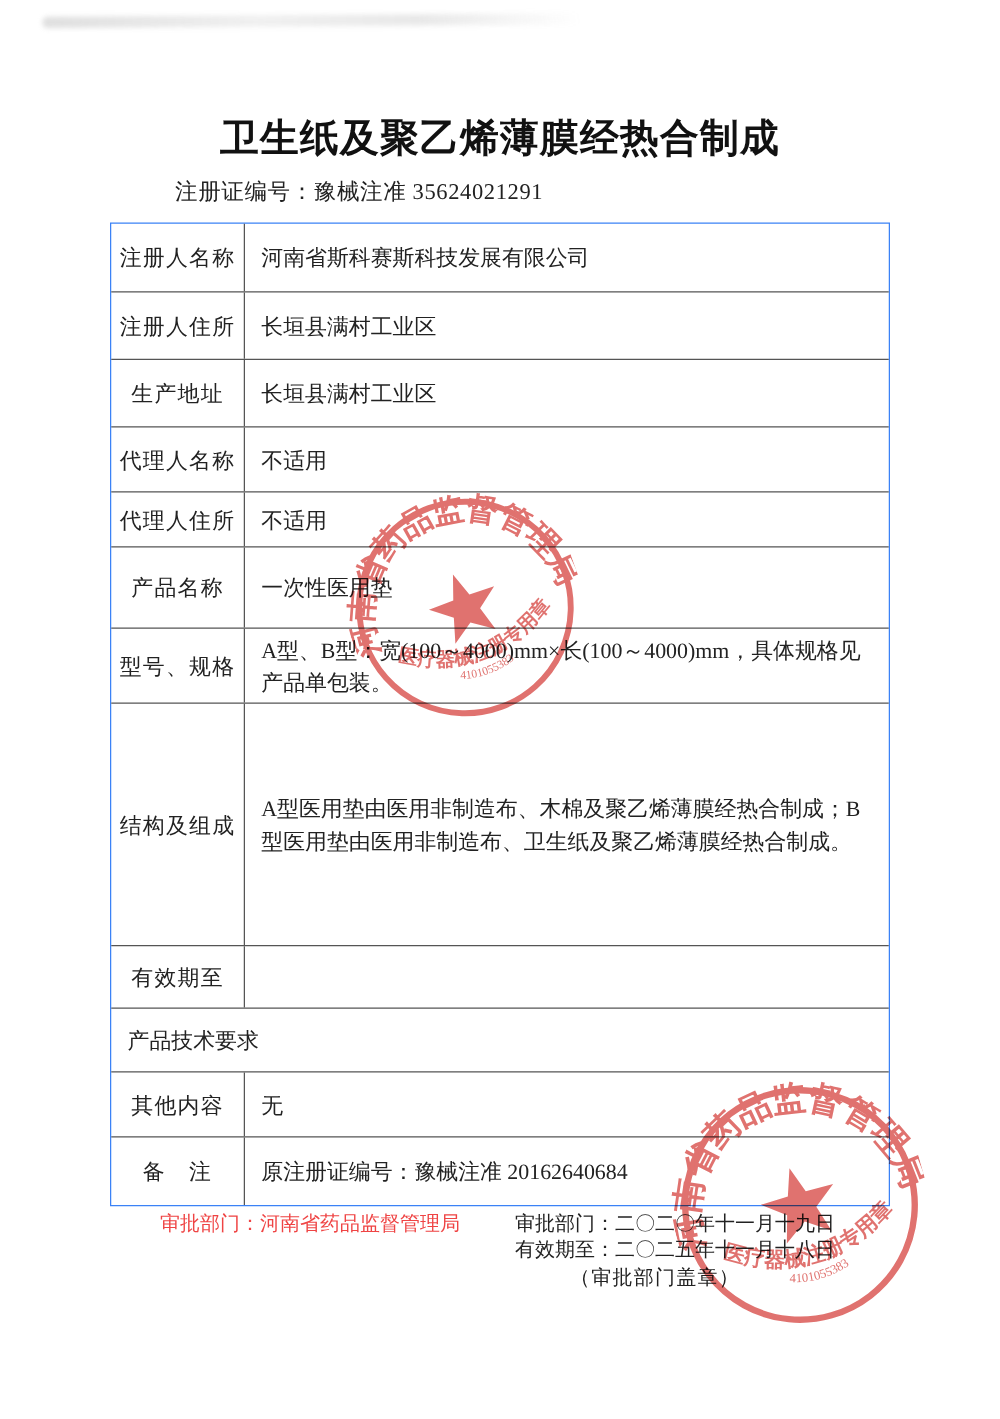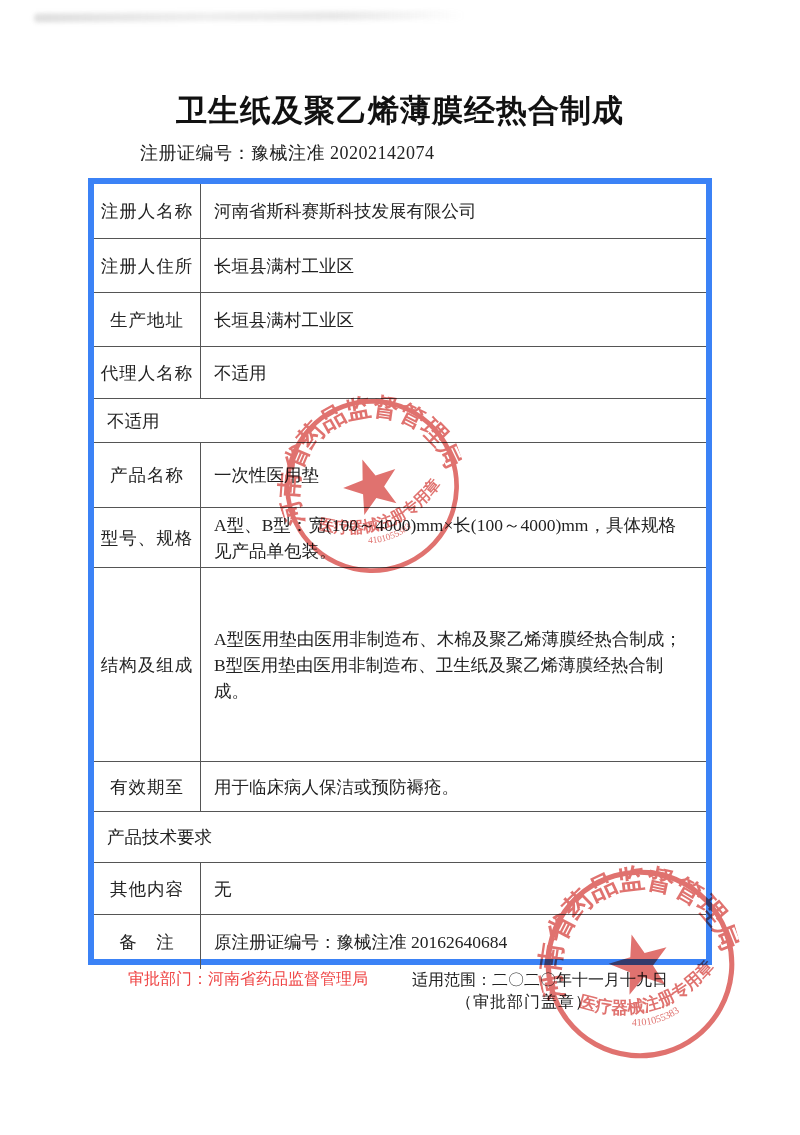--- a/index.html
+++ b/index.html
@@ -15,21 +15,21 @@
   }
   .page-title{
     position:absolute;left:0;top:90px;width:100%;margin:0;
     text-align:center;font-size:31px;font-weight:700;letter-spacing:1px;color:#111;
   }
   .regno-line{
     position:absolute;left:140px;top:141px;font-size:18px;color:#222;letter-spacing:.5px;
   }
   .cert-table{
     position:absolute;left:88px;top:178px;width:624px;height:787px;
-    border:6px solid #3b82f6;box-sizing:border-box;display:flex;flex-direction:column;
+    border:1px solid #3b82f6;box-sizing:border-box;display:flex;flex-direction:column;
   }
   .row{display:flex;flex:0 0 auto;border-bottom:1px solid #555;box-sizing:border-box;}
   .row:last-child{border-bottom:none;justify-content:space-between;}
   .r1{height:55px}.r2{height:54px}.r3{height:54px}.r4{height:52px}
   .r5{height:44px}.r6{height:65px}.r7{height:60px}.r8{height:194px}
   .r9{height:50px}.r10{height:51px}.r11{height:52px}.r12{height:54px}
   .cell{box-sizing:border-box;display:flex;align-items:center;font-size:17.5px;line-height:26px;color:#222;}
   .cell.label{
     width:107px;flex:0 0 107px;border-right:1px solid #555;
     justify-content:center;text-align:center;padding:0 4px;letter-spacing:1px;
@@ -46,75 +46,76 @@
   .stamp-1{left:278px;top:392px;width:188px;height:188px;transform:rotate(-20deg);}
   .stamp-2{left:538px;top:862px;width:204px;height:204px;transform:rotate(-16deg);}
 </style>
 </head>
 <body>
 
 <div class="scan-smudge"></div>
 
 <h1 class="page-title">卫生纸及聚乙烯薄膜经热合制成</h1>
 
-<div class="regno-line">注册证编号：豫械注准 20202142074</div>
+<div class="regno-line">注册证编号：豫械注准 35624021291</div>
 
 <div class="cert-table">
   <div class="row r1">
     <div class="cell label">注册人名称</div>
     <div class="cell value">河南省斯科赛斯科技发展有限公司</div>
   </div>
   <div class="row r2">
     <div class="cell label">注册人住所</div>
     <div class="cell value">长垣县满村工业区</div>
   </div>
   <div class="row r3">
     <div class="cell label">生产地址</div>
     <div class="cell value">长垣县满村工业区</div>
   </div>
   <div class="row r4">
     <div class="cell label">代理人名称</div>
     <div class="cell value">不适用</div>
   </div>
   <div class="row r5">
+    <div class="cell label">代理人住所</div>
     <div class="cell value">不适用</div>
   </div>
   <div class="row r6">
     <div class="cell label">产品名称</div>
     <div class="cell value">一次性医用垫</div>
   </div>
   <div class="row r7">
     <div class="cell label">型号、规格</div>
     <div class="cell value">A型、B型：宽(100～4000)mm×长(100～4000)mm，具体规格见产品单包装。</div>
   </div>
   <div class="row r8">
     <div class="cell label">结构及组成</div>
     <div class="cell value">A型医用垫由医用非制造布、木棉及聚乙烯薄膜经热合制成；B型医用垫由医用非制造布、卫生纸及聚乙烯薄膜经热合制成。</div>
   </div>
   <div class="row r9">
     <div class="cell label">有效期至</div>
-    <div class="cell value">用于临床病人保洁或预防褥疮。</div>
   </div>
   <div class="row r10">
     <div class="cell value">产品技术要求</div>
   </div>
   <div class="row r11">
     <div class="cell label">其他内容</div>
     <div class="cell value">无</div>
   </div>
   <div class="row r12">
     <div class="cell label">备　注</div>
     <div class="cell value">原注册证编号：豫械注准 20162640684</div>
   </div>
 </div>
 
 <div class="footer-dept">审批部门：河南省药品监督管理局</div>
 
 <div class="footer-dates">
-  <div>适用范围：二〇二〇年十一月十九日</div>
+  <div>审批部门：二〇二〇年十一月十九日</div>
+  <div>有效期至：二〇二五年十一月十八日</div>
   <div class="seal-note">（审批部门盖章）</div>
 </div>
 
 <svg width="0" height="0" style="position:absolute" aria-hidden="true">
   <defs>
     <symbol id="stamp-symbol" viewBox="0 0 200 200">
       <circle cx="100" cy="100" r="90" fill="none" stroke="currentColor" stroke-width="5"></circle>
       <path id="arc-top" d="M 22,128 A 81,81 0 1 1 178,128" fill="none"></path>
       <path id="arc-mid" d="M 26,120 Q 100,172 174,120" fill="none"></path>
       <path id="arc-num" d="M 58,148 Q 100,172 142,148" fill="none"></path>

